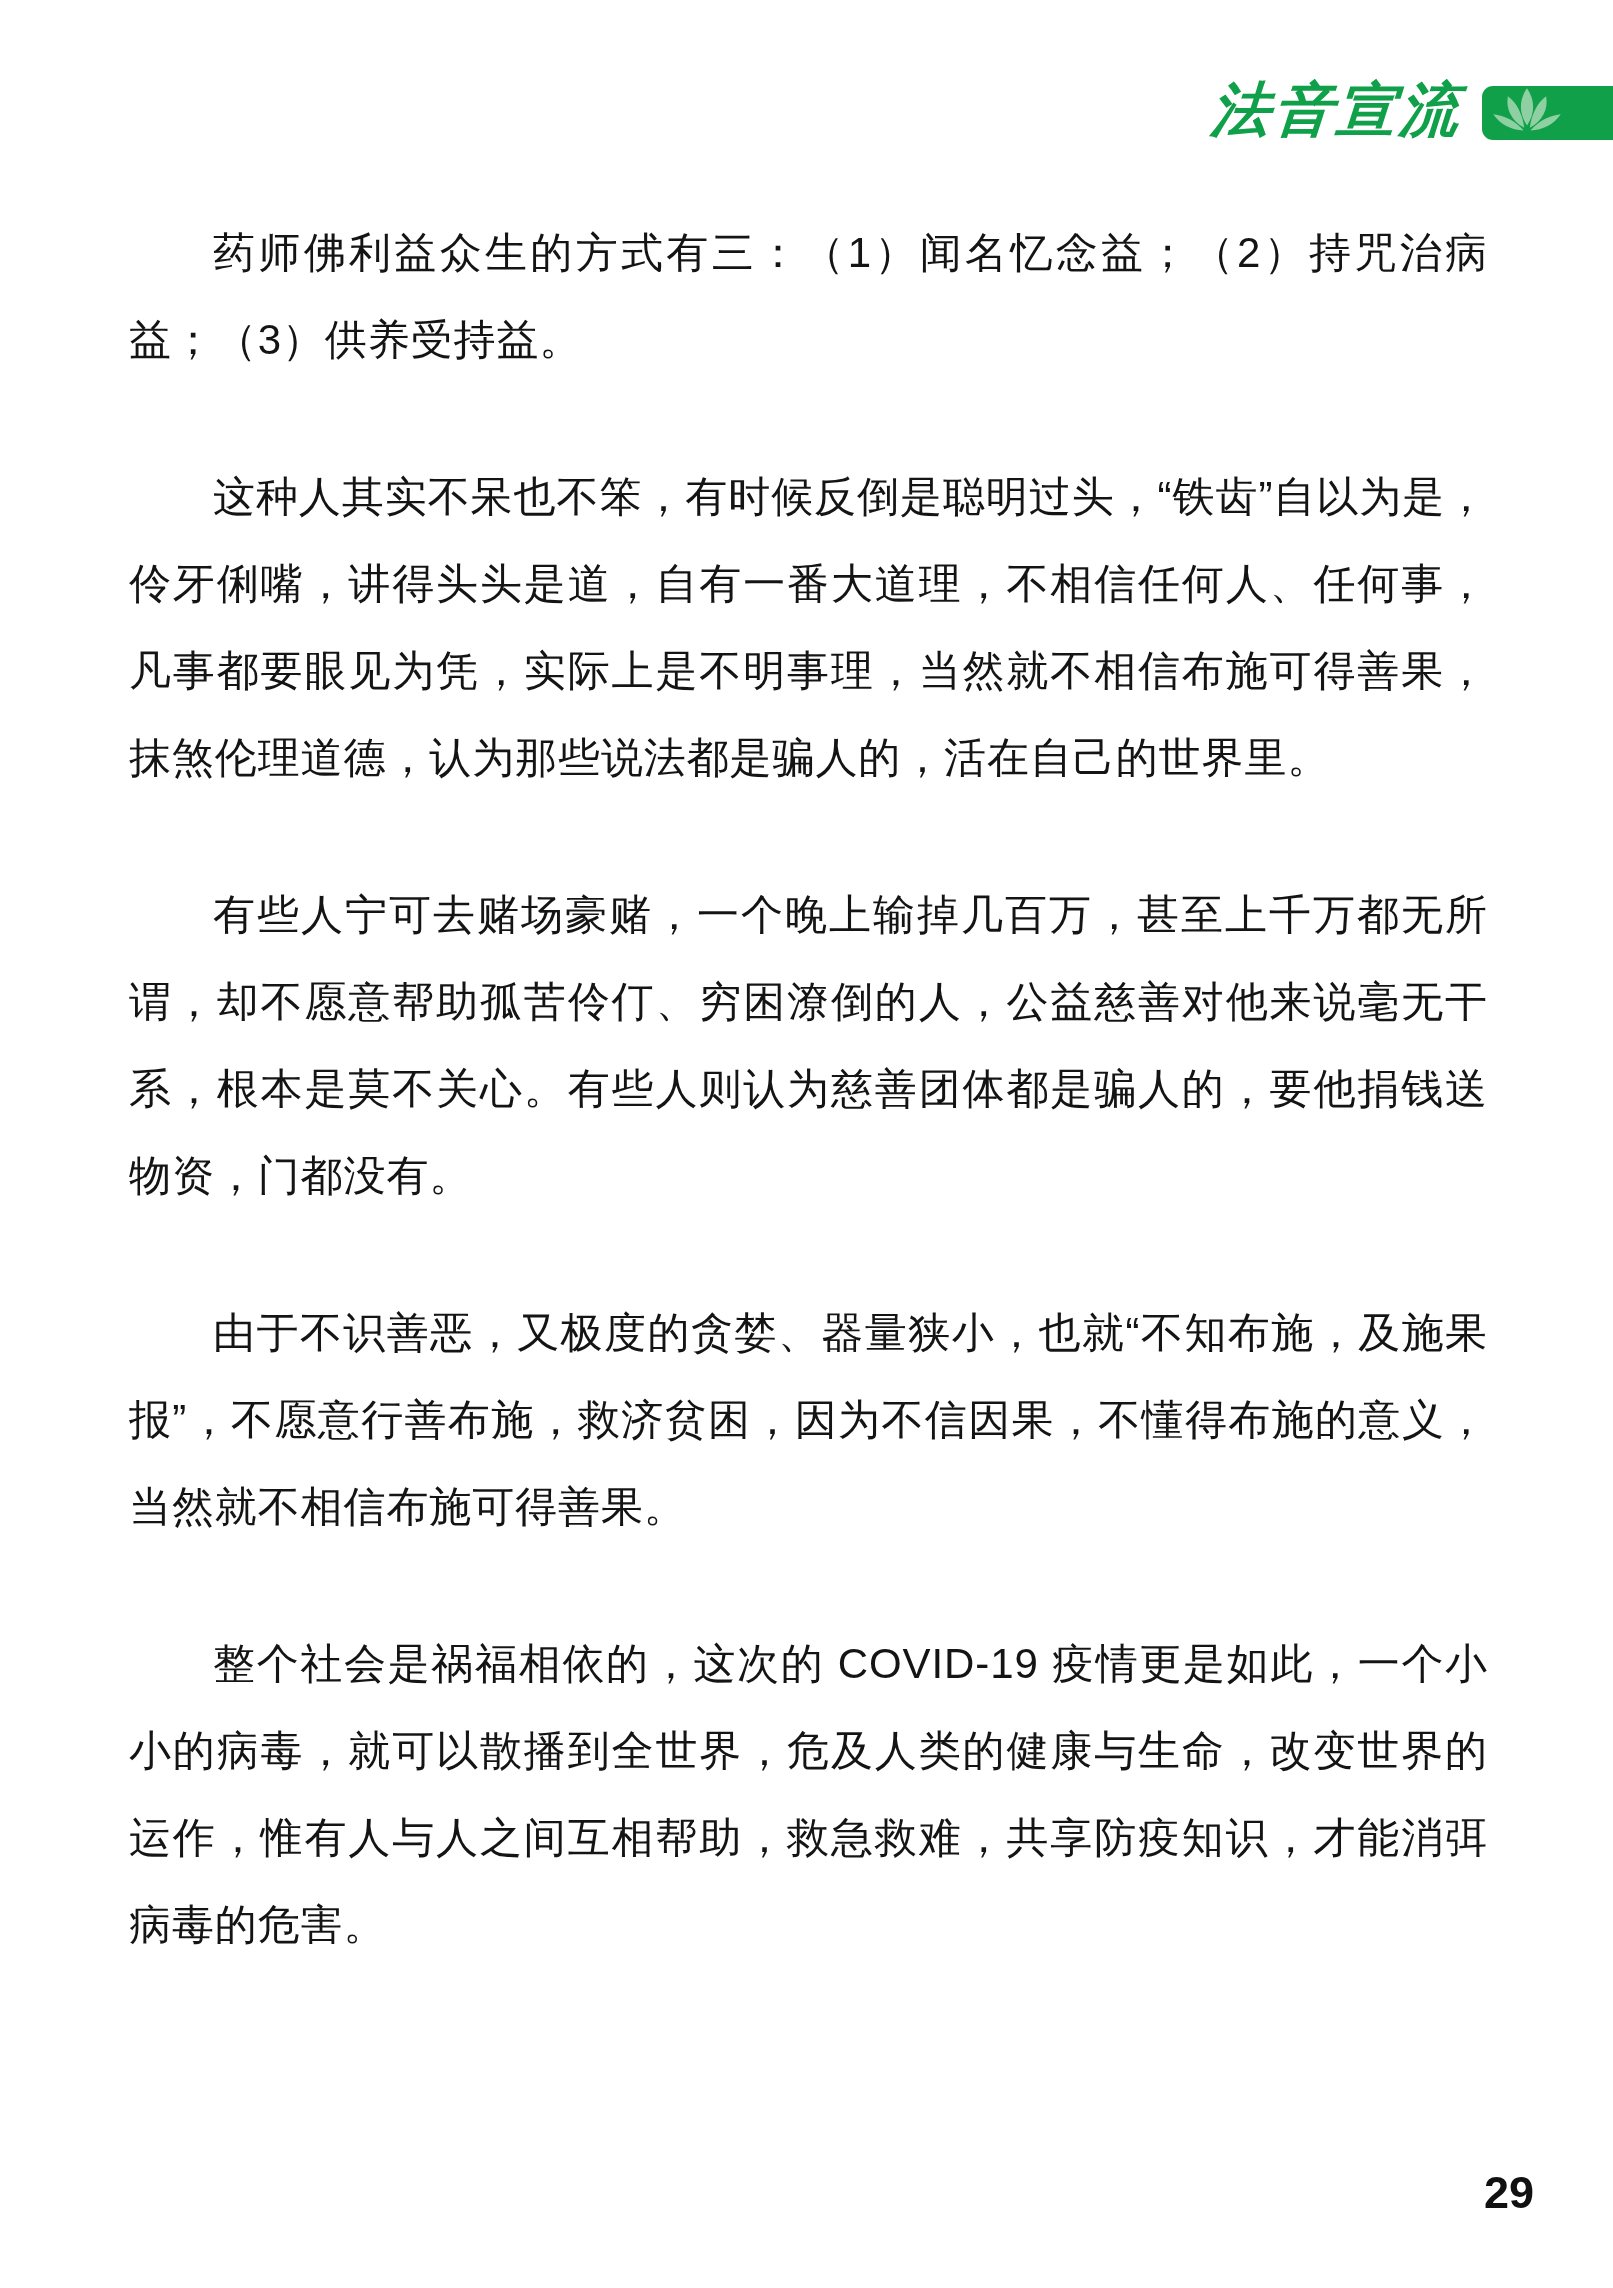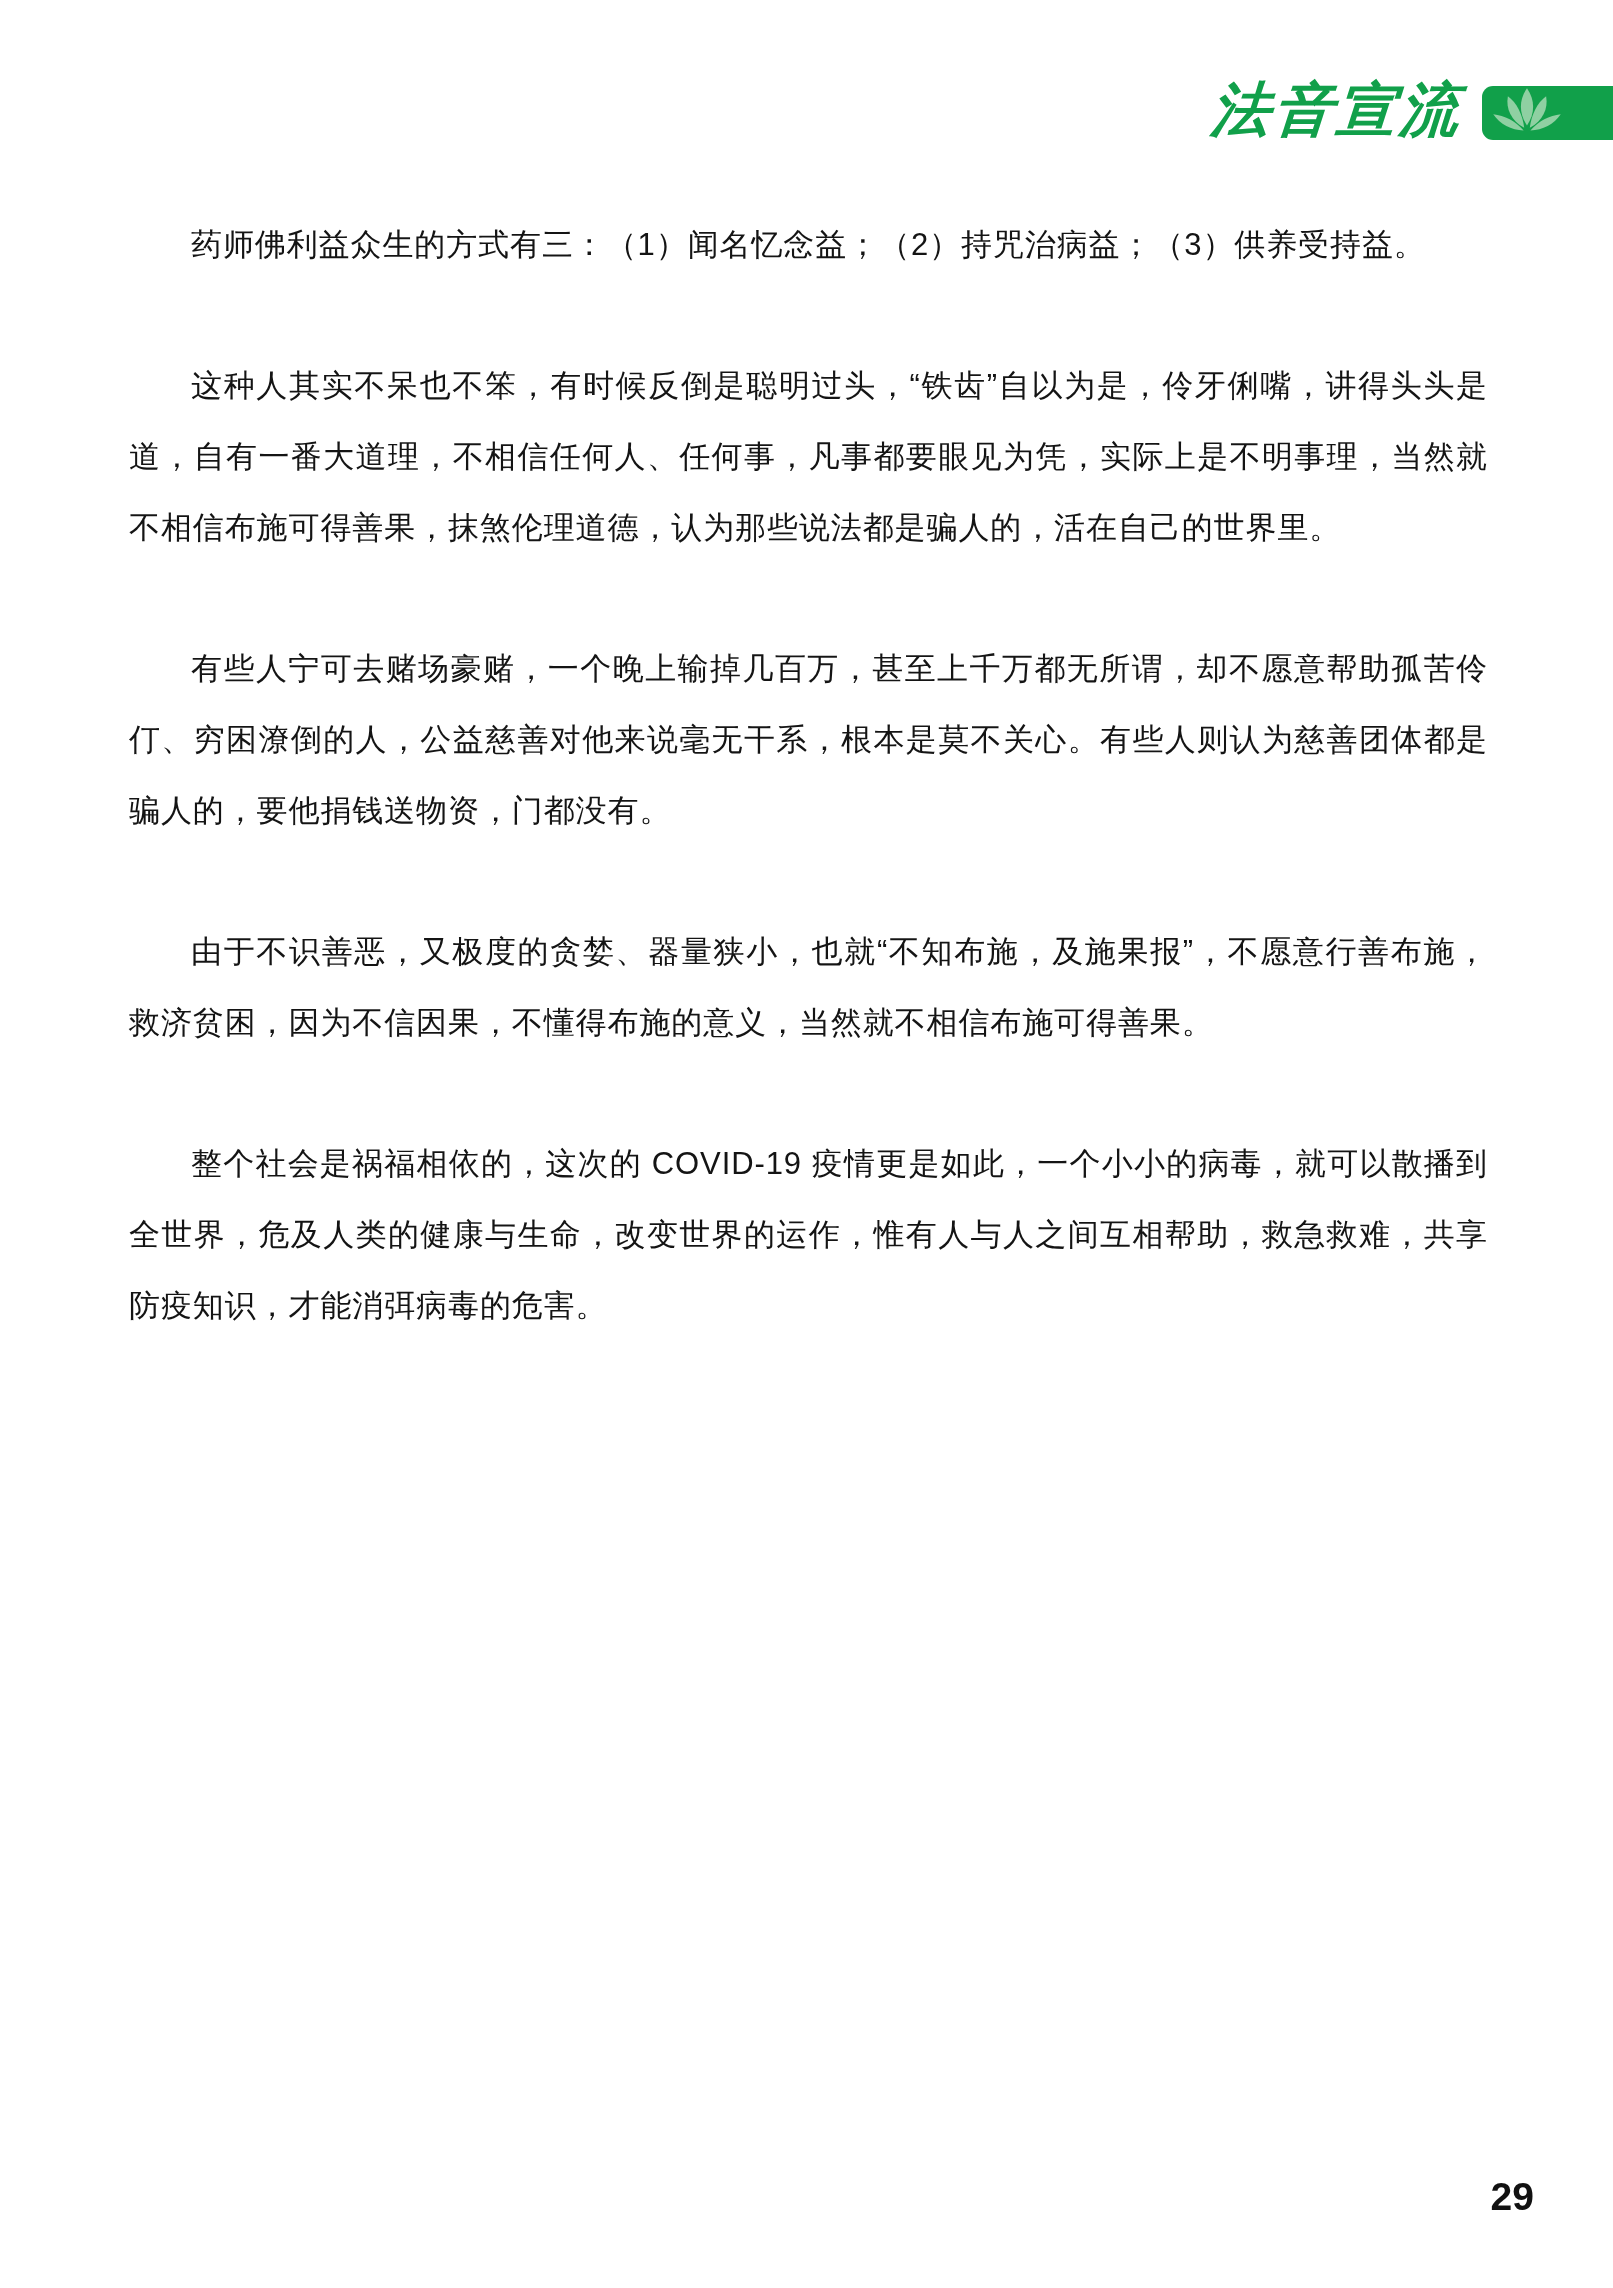--- a/index.html
+++ b/index.html
@@ -50,38 +50,38 @@
 
   
   .content {
     position: absolute;
     left: 129px;
     top: 209px;
     width: 1359px;
   }
   .content p {
     margin: 0 0 70px 0;
-    font-size: 31px;
-    line-height: 71px;
+    font-size: 42px;
+    line-height: 87px;
     color: #141414;
     text-align: justify;
     text-justify: inter-ideograph;
     text-indent: 2em;
     letter-spacing: 0.9px;
   }
   .content p:last-child {
     margin-bottom: 0;
   }
 
   
   .page-number {
     position: absolute;
     right: 79px;
     bottom: 70px;
-    font-size: 39px;
+    font-size: 45px;
     font-weight: 600;
     color: #111111;
   }
 </style>
 </head>
 <body>
 
 <div class="header">
   <span class="logo-text">法音宣流</span>
   <div class="logo-badge">

